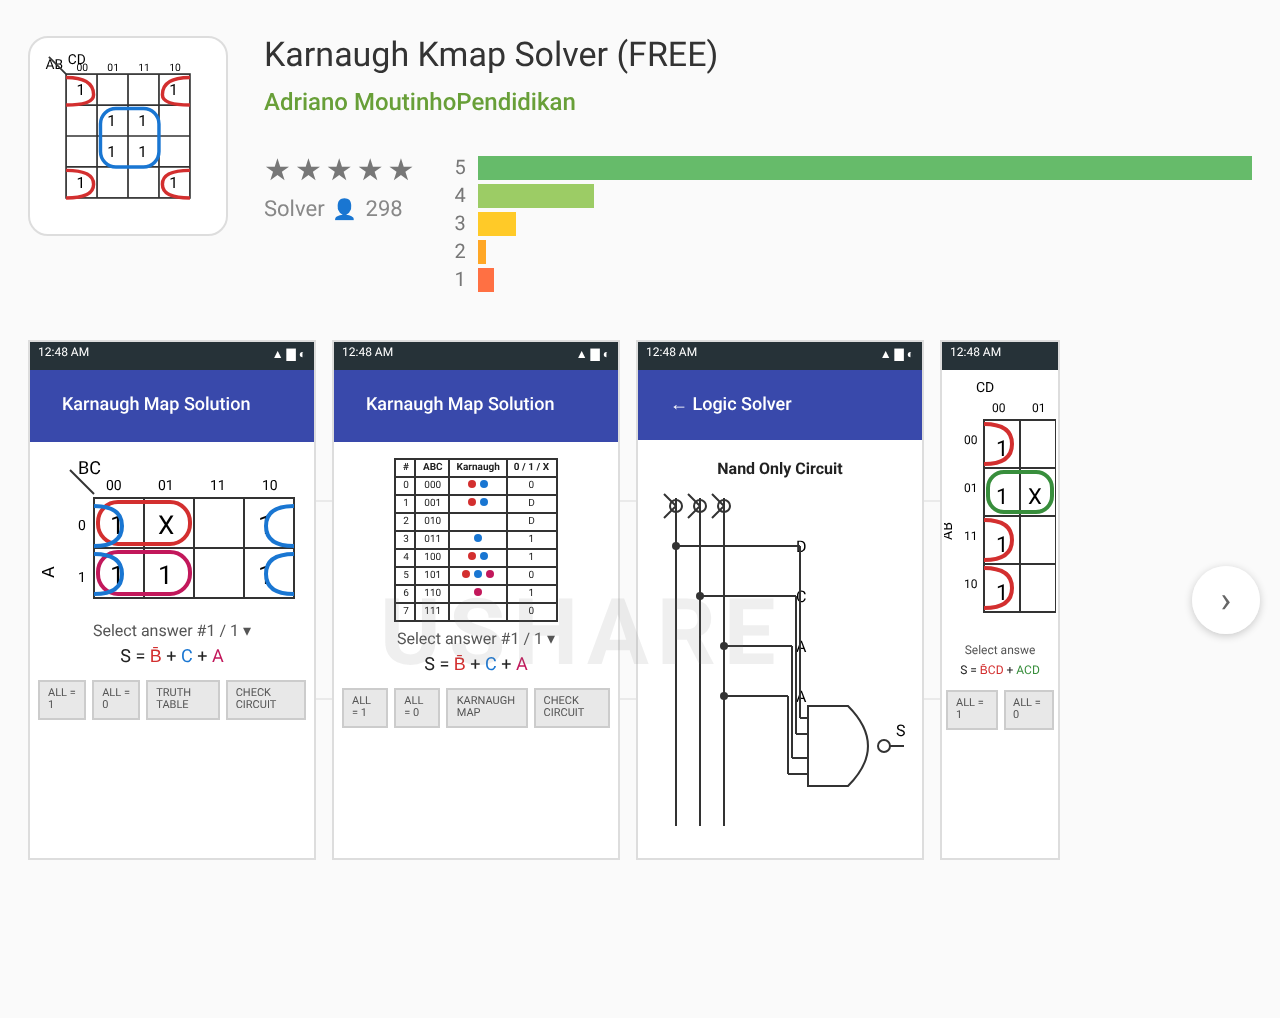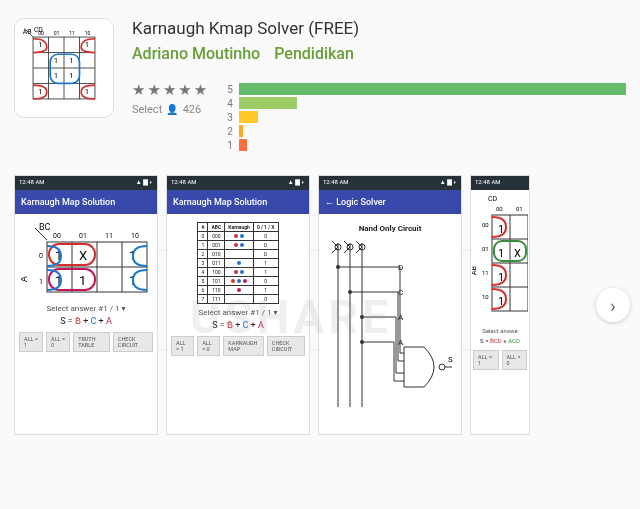--- a/index.html
+++ b/index.html
@@ -2,39 +2,39 @@
 <html><head>
 <meta charset="utf-8">
 <style>
   * { box-sizing: border-box; margin: 0; padding: 0; }
   body { font-family: Roboto, Arial, sans-serif; background: #fafafa; width: 640px; height: 509px; overflow: hidden; color: #333; }
   .app { padding: 18px 14px 10px 14px; }
   .header { display: flex; gap: 18px; }
   .icon-box { width: 100px; height: 100px; border: 1px solid #ddd; background: #fff; border-radius: 10px; flex: 0 0 100px; padding: 6px; display:flex; align-items:center; justify-content:center; }
   .kmap-thumb { width: 88px; height: 88px; }
   .title { font-size: 17px; font-weight: 400; color: #333; margin-bottom: 6px; }
-  .meta { font-size: 16px; color: #689f38; font-weight: 500; display: flex; gap: 14px; }
+  .meta { font-size: 12px; color: #689f38; font-weight: 500; display: flex; }
   .meta a { color: #689f38; text-decoration: none; }
   .rating-row { display: flex; align-items: flex-start; gap: 18px; margin-top: 14px; }
   .rating-num { font-size: 48px; font-weight: 300; color: #666; line-height: 1; }
   .stars { color: #777; font-size: 15px; margin-top: 4px; letter-spacing: 2px; }
   .total { font-size: 11px; color: #888; margin-top: 4px; display:flex; align-items:center; gap:4px;}
   .bars { flex: 1; display: flex; flex-direction: column; gap: 2px; padding-top: 6px; }
   .bar-row { display: flex; align-items: center; gap: 6px; font-size: 10px; color: #777; }
   .bar-track { flex: 1; height: 12px; background: transparent; }
   .bar-fill { height: 100%; }
   .b5 { background: #66bb6a; }
   .b4 { background: #9ccc65; }
   .b3 { background: #ffca28; }
   .b2 { background: #ffa726; }
   .b1 { background: #ff7043; }
   .gallery { position: relative; margin-top: 24px; display: flex; gap: 8px; }
   .shot { width: 144px; height: 260px; background: #fff; border: 1px solid #ddd; flex: 0 0 144px; overflow: hidden; font-size: 8px; color: #222; display:flex; flex-direction:column;}
   .shot-status { height: 14px; background: #263238; color: #fff; font-size: 6px; display:flex; justify-content:space-between; padding:2px 4px;}
-  .shot-bar { height: 24px; background: #3949ab; color: #fff; font-size: 9px; display: flex; align-items: center; padding: 0 6px; font-weight:500;}
+  .shot-bar { height: 36px; background: #3949ab; color: #fff; font-size: 9px; display: flex; align-items: center; padding: 0 16px; font-weight:500;}
   .shot-body { flex:1; padding: 6px 4px; display:flex; flex-direction:column; align-items:center; }
   .select-ans { font-size: 8px; color:#555; margin-top:4px;}
   .formula { font-size: 9px; margin-top:3px;}
   .btnrow { display:flex; gap:3px; margin-top:6px; justify-content:center;}
   .mini-btn { background:#e8e8e8; border:1px solid #ccc; padding:3px 4px; font-size:5.5px; color:#555;}
   .caret-next { position: absolute; right: -4px; top: 50%; transform: translateY(-50%); width: 34px; height: 34px; border-radius: 50%; background: rgba(255,255,255,0.9); box-shadow: 0 1px 4px rgba(0,0,0,0.2); display:flex; align-items:center; justify-content:center; font-size:18px; color:#666; cursor:pointer;}
   .overlay-mark { position: absolute; left: 190px; top: 290px; font-size: 46px; font-weight: 700; color: rgba(120,120,120,0.12); letter-spacing: 4px; pointer-events:none; z-index: 2;}
   .overlay-box { position:absolute; left:150px; top:250px; width:340px; height:100px; border:1px solid rgba(120,120,120,0.12); pointer-events:none;}
   .shot.partial { flex: 0 0 60px; width: 60px;}
   .nand-title { font-size:8px; font-weight:bold; margin:4px 16px;}
@@ -86,23 +86,23 @@
     <div style="flex:1">
       <h1 class="title">Karnaugh Kmap Solver (FREE)</h1>
       <div class="meta">
         <a href="#">Adriano Moutinho</a>
         <a href="#">Pendidikan</a>
       </div>
       <div class="rating-row">
         <div>
           <div class="stars">★★★★★</div>
           <div class="total">
-            <span>Select</span>
+            <span>Solver</span>
             <span class="person-glyph">👤</span>
-            <span>426</span>
+            <span>298</span>
           </div>
         </div>
         <div class="bars" id="bars">
             <div class="bar-row">
               <span>5</span>
               <div class="bar-track">
                 <div class="bar-fill b5" style="width:100%"></div>
               </div>
             </div>
             <div class="bar-row">

